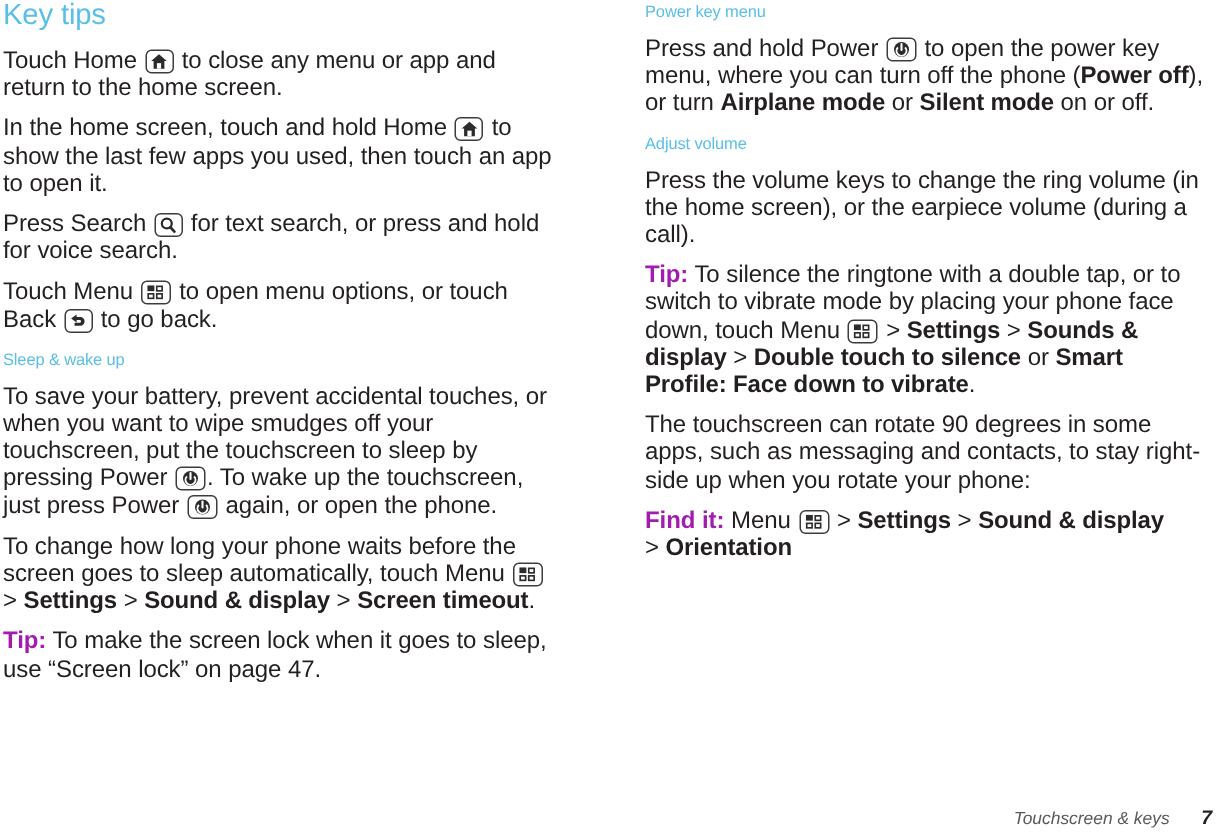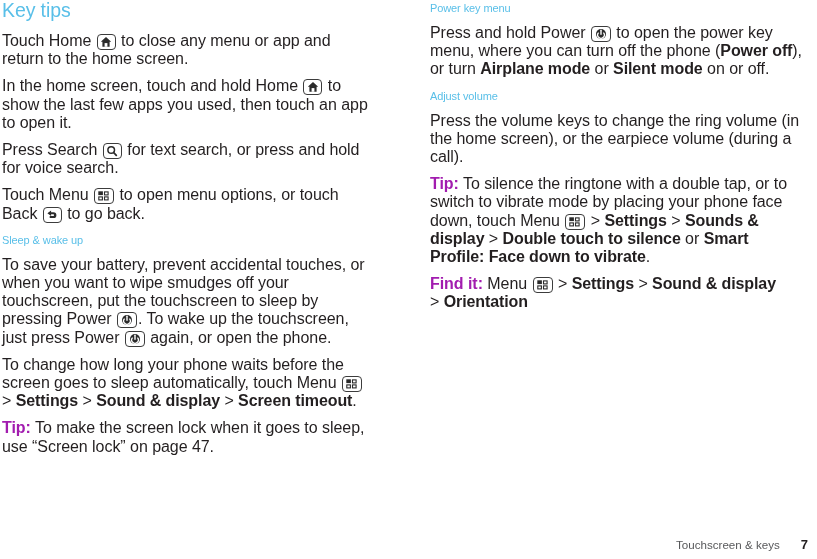--- a/index.html
+++ b/index.html
@@ -118,20 +118,21 @@
   .footer {
     position: absolute;
     left: 0;
     bottom: 7px;
     width: 817px;
     text-align: right;
     padding-right: 9px;
     box-sizing: border-box;
     font-size: 11.6px;
     color: #4d4d4d;
+    font-style: italic;
   }
   .footer .f-chapter {
     color: #58595b;
   }
   .footer .f-page {
     font-weight: bold;
     font-size: 13px;
     color: #231f20;
     margin-left: 21px;
   }
@@ -210,20 +211,21 @@
       <p class="body">Press the volume keys to change the ring volume (in the home screen), or the earpiece volume (during a call).</p>
 
       <p class="body"><span class="tip-label">Tip:</span><span> To silence the ringtone with a double tap, or to switch to vibrate mode by placing your phone face down, touch Menu </span><span class="key key-menu"><svg width="13" height="11" viewBox="0 0 13 11">
               <rect x="0.8" y="0.8" width="4.6" height="3.8" fill="#2b2b2b"></rect>
               <rect x="7.0" y="1.4" width="3.6" height="3.0" fill="none" stroke="#2b2b2b" stroke-width="1.1"></rect>
               <rect x="1.3" y="6.4" width="3.6" height="3.0" fill="none" stroke="#2b2b2b" stroke-width="1.1"></rect>
               <rect x="7.0" y="6.4" width="3.6" height="3.0" fill="none" stroke="#2b2b2b" stroke-width="1.1"></rect>
             </svg></span> <span class="gt">&gt;</span> <b>Settings</b> <span class="gt">&gt;</span> <b>Sounds &amp; display</b> <span class="gt">&gt;</span> <b>Double touch to silence</b><span> or </span><b>Smart Profile: Face down to vibrate</b><span>.</span></p>
 
 
+      <p class="body">The touchscreen can rotate 90 degrees in some apps, such as messaging and contacts, to stay right-side up when you rotate your phone:</p>
 
       <p class="body"><span class="tip-label">Find it:</span><span> Menu </span><span class="key key-menu"><svg width="13" height="11" viewBox="0 0 13 11">
               <rect x="0.8" y="0.8" width="4.6" height="3.8" fill="#2b2b2b"></rect>
               <rect x="7.0" y="1.4" width="3.6" height="3.0" fill="none" stroke="#2b2b2b" stroke-width="1.1"></rect>
               <rect x="1.3" y="6.4" width="3.6" height="3.0" fill="none" stroke="#2b2b2b" stroke-width="1.1"></rect>
               <rect x="7.0" y="6.4" width="3.6" height="3.0" fill="none" stroke="#2b2b2b" stroke-width="1.1"></rect>
             </svg></span> <span class="gt">&gt;</span> <b>Settings</b> <span class="gt">&gt;</span> <b>Sound &amp; display</b><br><span class="gt">&gt;</span> <b>Orientation</b></p>
 
     </div>
   </div>

